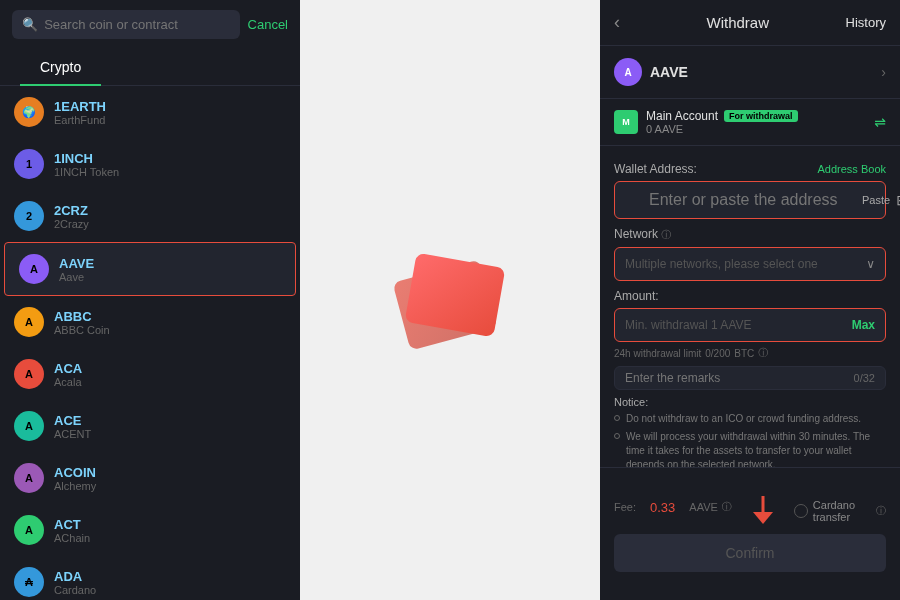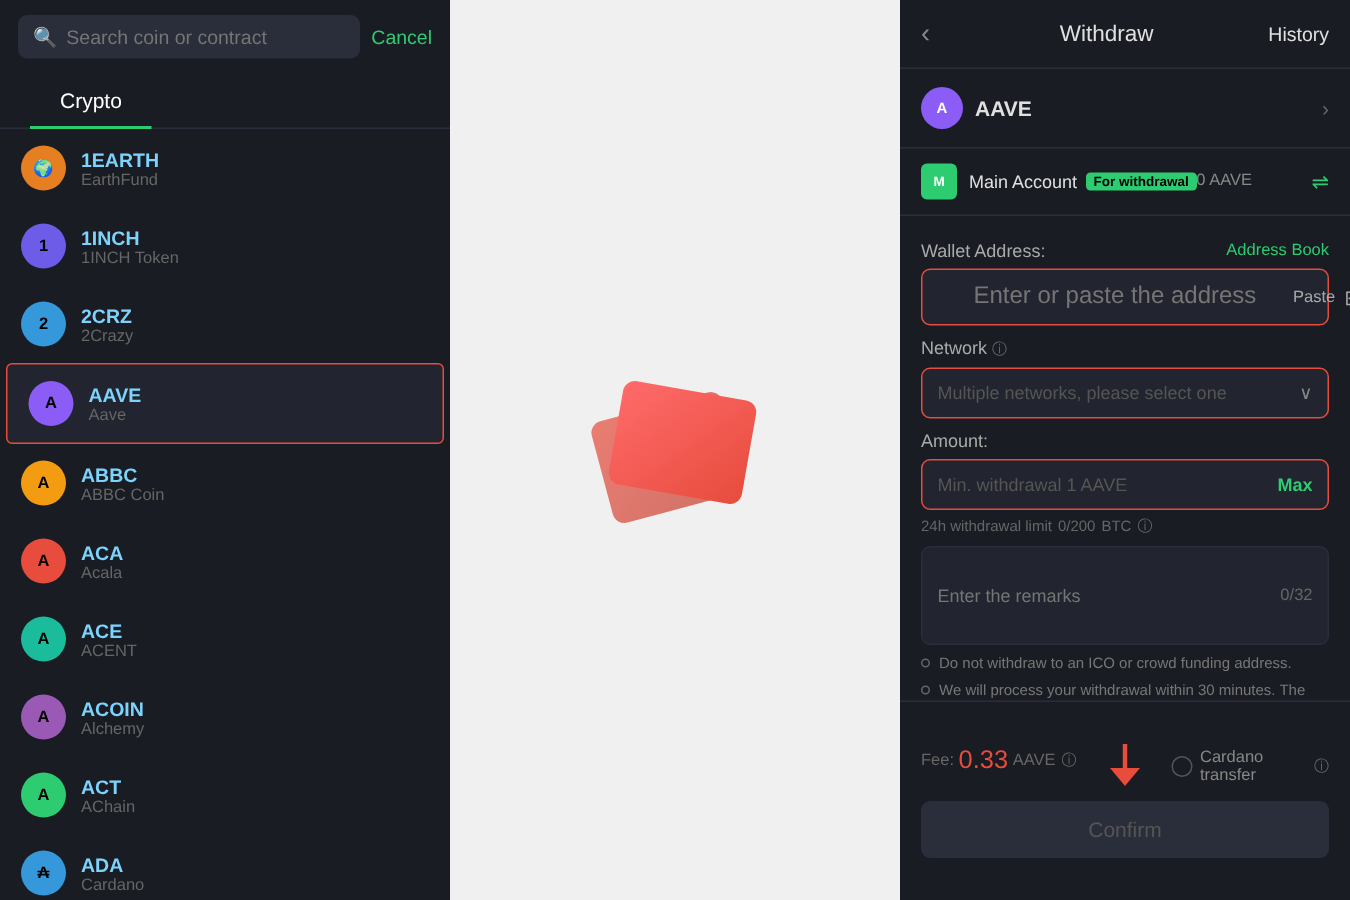--- a/index.html
+++ b/index.html
@@ -274,21 +274,21 @@
       align-items: center;
       justify-content: center;
       color: white;
       font-size: 9px;
       font-weight: bold;
     }
 
     .account-info {
       flex: 1;
       display: flex;
-      flex-direction: row;
+      flex-direction: column;
     }
 
     .account-name-row {
       display: flex;
       align-items: center;
       gap: 6px;
     }
 
     .account-label {
       color: #e0e0e0;
@@ -437,21 +437,21 @@
 
     .info-icon-sm {
       color: #666;
       font-size: 10px;
     }
 
     .remarks-box {
       background: #22252f;
       border: 1px solid #2a2d3a;
       border-radius: 6px;
-      padding: 25px 10px;
+      padding: 4px 10px;
       display: flex;
       align-items: center;
       margin-top: 6px;
     }
 
     .remarks-input {
       flex: 1;
       background: transparent;
       border: none;
       outline: none;
@@ -508,22 +508,22 @@
       margin-bottom: 8px;
     }
 
     .fee-text {
       color: #666;
       font-size: 11px;
     }
 
     .fee-value {
       color: #e74c3c;
-      font-size: 17px;
-      margin: 0 3px;
+      font-size: 13px;
+      margin: 0 14px;
     }
 
     .fee-currency {
       color: #666;
       font-size: 11px;
       margin-right: 4px;
     }
 
     .fee-info-icon {
       color: #666;
@@ -737,20 +737,21 @@
       <span class="limit-text">BTC</span>
       <span class="info-icon-sm">ⓘ</span>
     </div>
 
     <div class="remarks-box">
       <input class="remarks-input" type="text" placeholder="Enter the remarks" style="">
       <span class="remarks-count">0/32</span>
     </div>
 
     <div class="notice-section">
+      <div class="notice-label">Notice:</div>
       <div class="notice-item">
         <div class="notice-dot"></div>
         <span class="notice-text">Do not withdraw to an ICO or crowd funding address.</span>
       </div>
       <div class="notice-item">
         <div class="notice-dot"></div>
         <span class="notice-text">We will process your withdrawal within 30 minutes. The time it takes for the assets to transfer to your wallet depends on the selected network.</span>
       </div>
     </div>
   </div>

